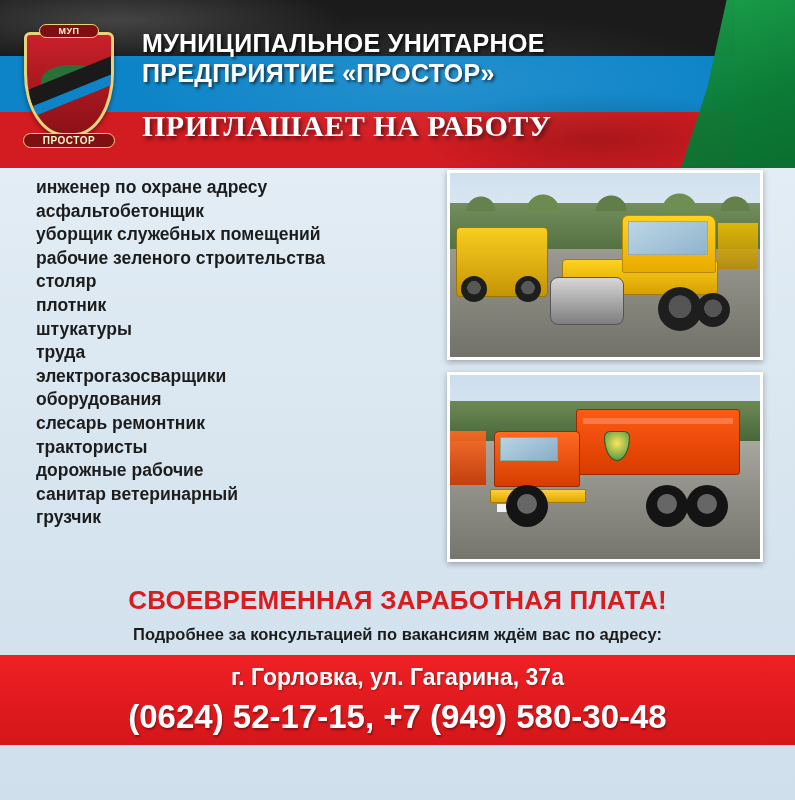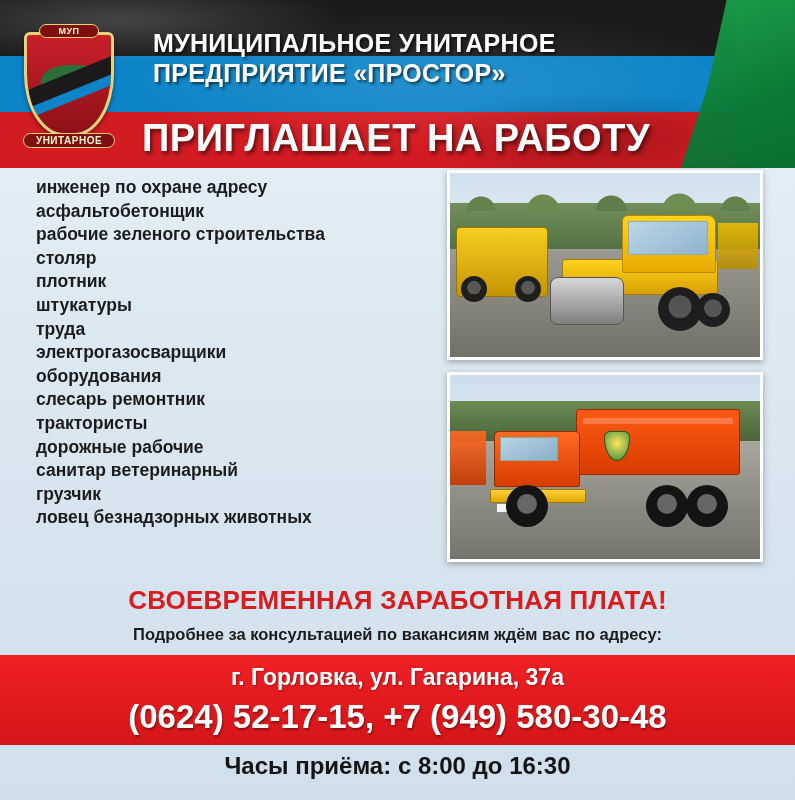--- a/index.html
+++ b/index.html
@@ -110,39 +110,40 @@
     border:1px solid #e8d27a;
     border-radius: 9px;
     padding:1px 0;
     width: 92px; left: 7px;
     font-size:10px;
   }
 
   
   .hdr-1 {
     position:absolute;
-    left:153px; top:28px;
+    left:142px; top:28px;
     width: 600px;
     color:#ffffff;
     font-weight:bold;
     font-size:25px;
     line-height:30px;
     letter-spacing:.3px;
     text-shadow: 2px 2px 3px rgba(0,0,0,.6);
   }
   .hdr-2 {
     position:absolute;
-    left:142px; top:118px;
+    left:142px; top:106px;
     width: 650px;
     color:#ffffff;
     font-weight:bold;
-    font-size:38px;
+    font-size:30px;
     line-height:40px;
     letter-spacing:.5px;
     text-shadow: 2px 3px 4px rgba(0,0,0,.55);
+    font-family: Liberation Serif, serif;
   }
 
   
   .vacancies {
     position:absolute;
     left: 36px; top: 176px;
     width: 400px;
   }
   .vac-item {
     font-size: 17.5px;
@@ -327,42 +328,42 @@
     <div class="flag-green"></div>
   </div>
 
   <div class="emblem">
     <div class="shield">
       <div class="greenblob"></div>
       <div class="band"></div>
       <div class="band2"></div>
     </div>
     <div class="scroll-top">МУП</div>
-    <div class="scroll-bottom">УНИТАРНОЕ</div>
+    <div class="scroll-bottom">ПРОСТОР</div>
   </div>
 
   <div class="hdr-1">МУНИЦИПАЛЬНОЕ УНИТАРНОЕ ПРЕДПРИЯТИЕ «ПРОСТОР»</div>
   <div class="hdr-2">ПРИГЛАШАЕТ НА РАБОТУ</div>
 
   <div class="vacancies">
     <div class="vac-item">инженер по охране адресу</div>
     <div class="vac-item">асфальтобетонщик</div>
+    <div class="vac-item">уборщик служебных помещений</div>
     <div class="vac-item">рабочие зеленого строительства</div>
     <div class="vac-item">столяр</div>
     <div class="vac-item">плотник</div>
     <div class="vac-item">штукатуры</div>
     <div class="vac-item">труда</div>
     <div class="vac-item">электрогазосварщики</div>
     <div class="vac-item">оборудования</div>
     <div class="vac-item">слесарь ремонтник</div>
     <div class="vac-item">трактористы</div>
     <div class="vac-item">дорожные рабочие</div>
     <div class="vac-item">санитар ветеринарный</div>
     <div class="vac-item">грузчик</div>
-    <div class="vac-item">ловец безнадзорных животных</div>
   </div>
 
   <div class="photo photo-1">
     <div class="p1-sky"></div>
     <div class="p1-trees"></div>
     <div class="p1-ground"></div>
     <div class="p1-machine2">
       <div class="w w1"></div>
       <div class="w w2"></div>
     </div>
@@ -394,15 +395,14 @@
       <div class="tire t3"></div>
     </div>
   </div>
 
   <div class="salary">СВОЕВРЕМЕННАЯ ЗАРАБОТНАЯ ПЛАТА!</div>
   <div class="subtitle">Подробнее за консультацией по вакансиям ждём вас по адресу:</div>
 
   <div class="footer"></div>
   <div class="addr">г. Горловка, ул. Гагарина, 37а</div>
   <div class="phones">(0624) 52-17-15, +7 (949) 580-30-48</div>
-  <div class="hours">Часы приёма: с 8:00 до 16:30</div>
 
 </div>
 
 </body></html>

